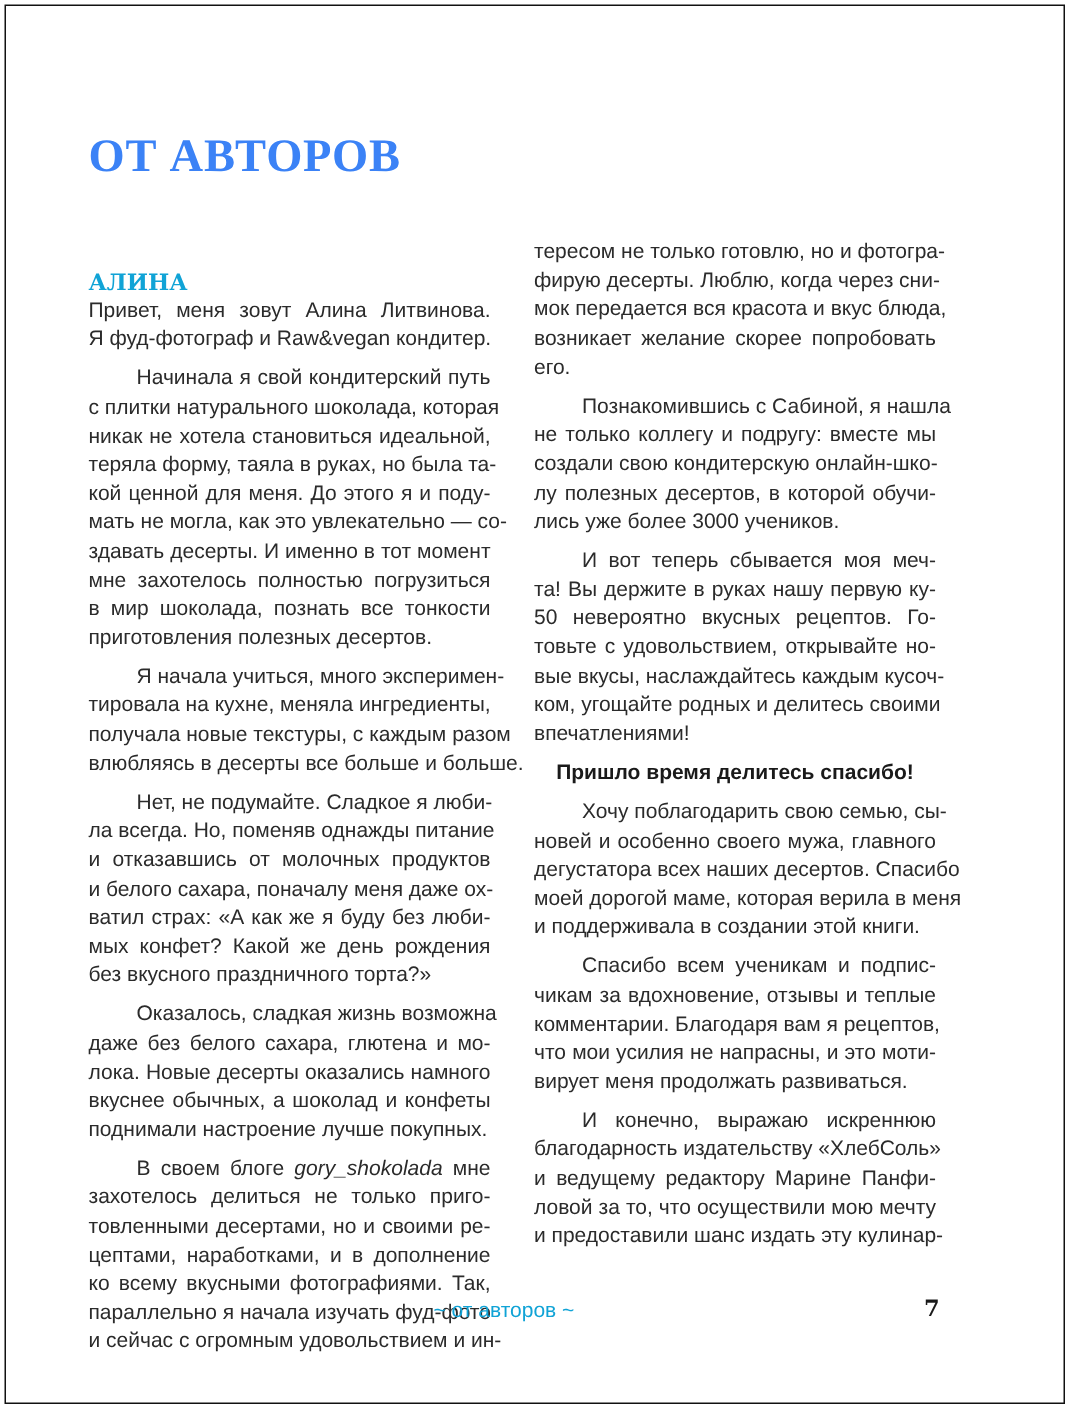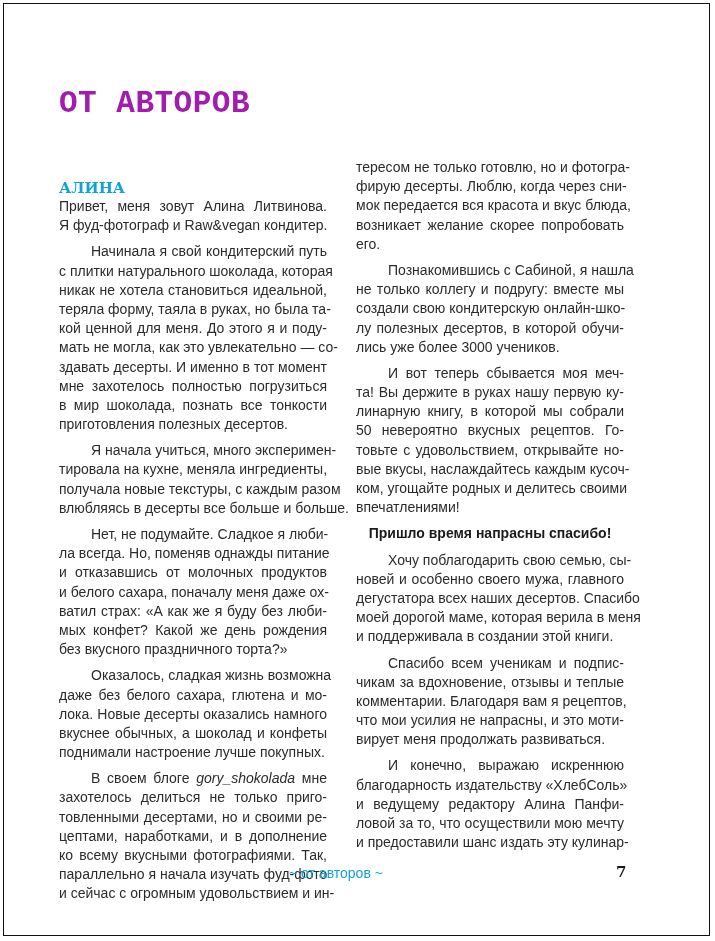--- a/index.html
+++ b/index.html
@@ -3,22 +3,22 @@
   <meta charset="utf-8">
   <style>
     html, body { margin: 0; padding: 0; background: #ffffff; }
     body { width: 715px; height: 941px; position: relative; overflow: hidden; }
     .page {
       position: absolute; left: 3px; top: 3px; width: 707px; height: 933px;
       border: 1.5px solid #111; box-sizing: border-box; background: #fff;
     }
     .title {
       position: absolute; left: 55px; top: 84px;
-      font-family: Liberation Mono, monospace; font-weight: bold;
-      font-size: 31px; color: #a21caf; letter-spacing: 0.5px;
+      font-family: Liberation Serif, serif; font-weight: bold;
+      font-size: 31px; color: #3b82f6; letter-spacing: 0.5px;
       margin: 0; line-height: 1;
     }
     .col {
       position: absolute; top: 155px;
       font-family: "Liberation Sans", sans-serif; font-size: 14px;
       color: #2b2b2b;
     }
     .col-left { left: 55px; width: 268px; margin-top: 20px; }
     .col-right { left: 352px; width: 268px; top: 154px; }
     .author {
@@ -116,50 +116,49 @@
         <div class="para">
           <span class="ln indent">Познакомившись с Сабиной, я нашла</span>
           <span class="ln">не только коллегу и подругу: вместе мы</span>
           <span class="ln">создали свою кондитерскую онлайн-шко-</span>
           <span class="ln">лу полезных десертов, в которой обучи-</span>
           <span class="ln last">лись уже более 3000 учеников.</span>
         </div>
         <div class="para">
           <span class="ln indent">И вот теперь сбывается моя меч-</span>
           <span class="ln">та! Вы держите в руках нашу первую ку-</span>
-          <span class="ln">линарную книгу, в которой мы собрали</span>
           <span class="ln">50 невероятно вкусных рецептов. Го-</span>
           <span class="ln">товьте с удовольствием, открывайте но-</span>
           <span class="ln">вые вкусы, наслаждайтесь каждым кусоч-</span>
           <span class="ln">ком, угощайте родных и делитесь своими</span>
           <span class="ln last">впечатлениями!</span>
         </div>
       </div>
     <div class="para">
-      <span class="ln center bold">Пришло время напрасны спасибо!</span>
+      <span class="ln center bold">Пришло время делитесь спасибо!</span>
     </div>
     <div>
         <div class="para">
           <span class="ln indent">Хочу поблагодарить свою семью, сы-</span>
           <span class="ln">новей и особенно своего мужа, главного</span>
           <span class="ln">дегустатора всех наших десертов. Спасибо</span>
           <span class="ln">моей дорогой маме, которая верила в меня</span>
           <span class="ln last">и поддерживала в создании этой книги.</span>
         </div>
         <div class="para">
           <span class="ln indent">Спасибо всем ученикам и подпис-</span>
           <span class="ln">чикам за вдохновение, отзывы и теплые</span>
           <span class="ln">комментарии. Благодаря вам я рецептов,</span>
           <span class="ln">что мои усилия не напрасны, и это моти-</span>
           <span class="ln last">вирует меня продолжать развиваться.</span>
         </div>
         <div class="para">
           <span class="ln indent">И конечно, выражаю искреннюю</span>
           <span class="ln">благодарность издательству «ХлебСоль»</span>
-          <span class="ln">и ведущему редактору Алина Панфи-</span>
+          <span class="ln">и ведущему редактору Марине Панфи-</span>
           <span class="ln">ловой за то, что осуществили мою мечту</span>
           <span class="ln">и предоставили шанс издать эту кулинар-</span>
         </div>
       </div>
   </div>
 
   <div class="footer-label">~ от авторов ~</div>
   <div class="page-number">7</div>
 </div>
 

